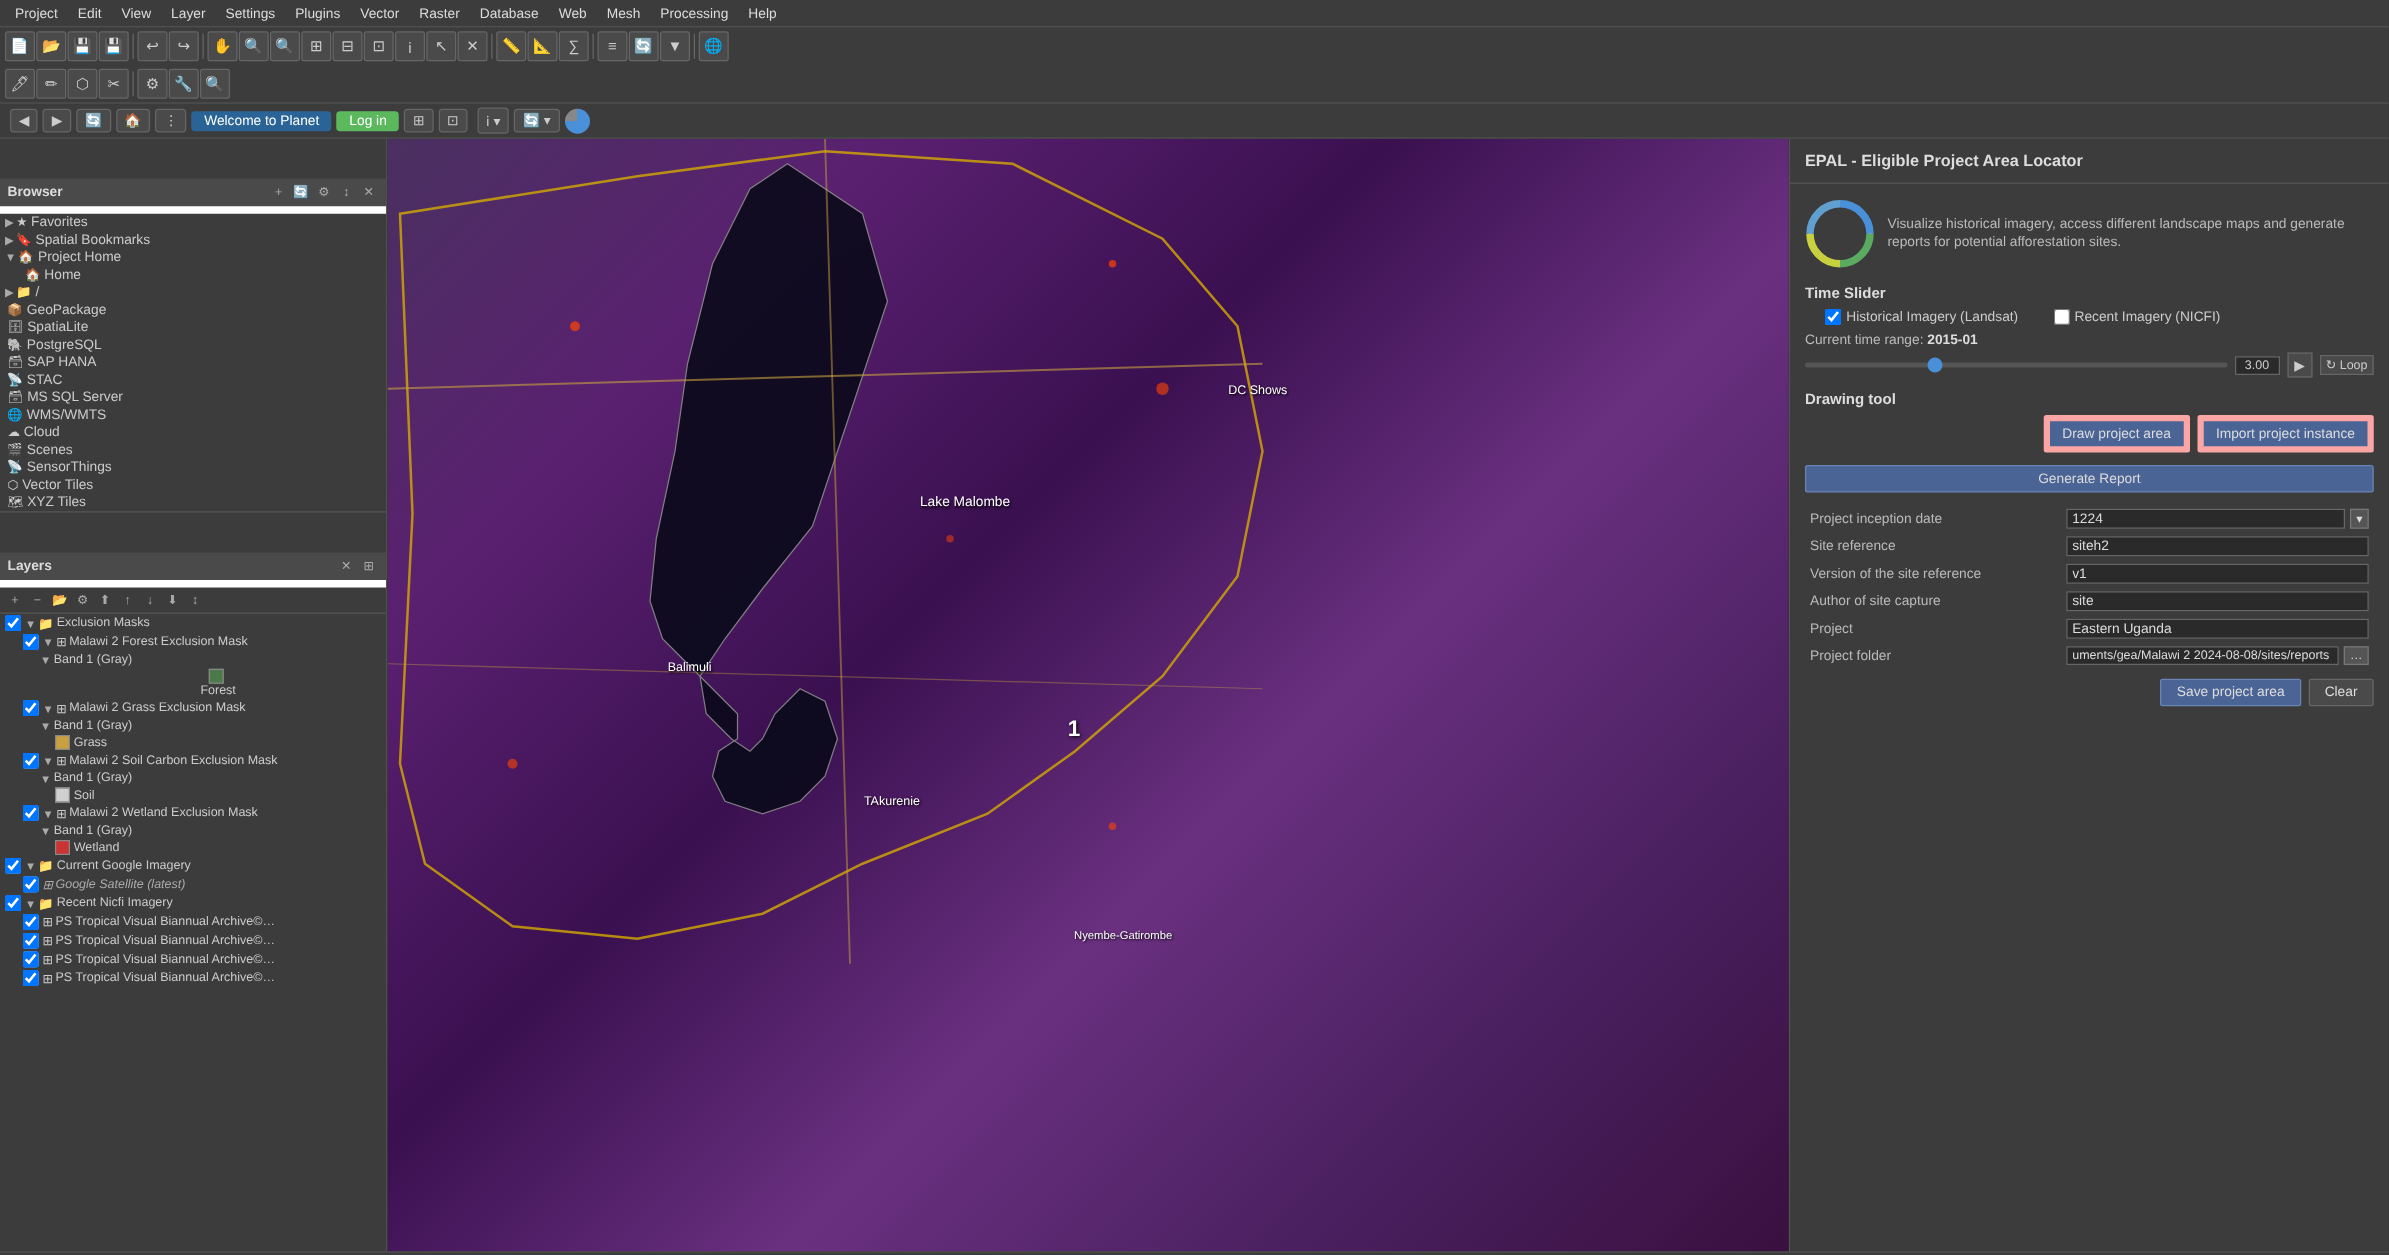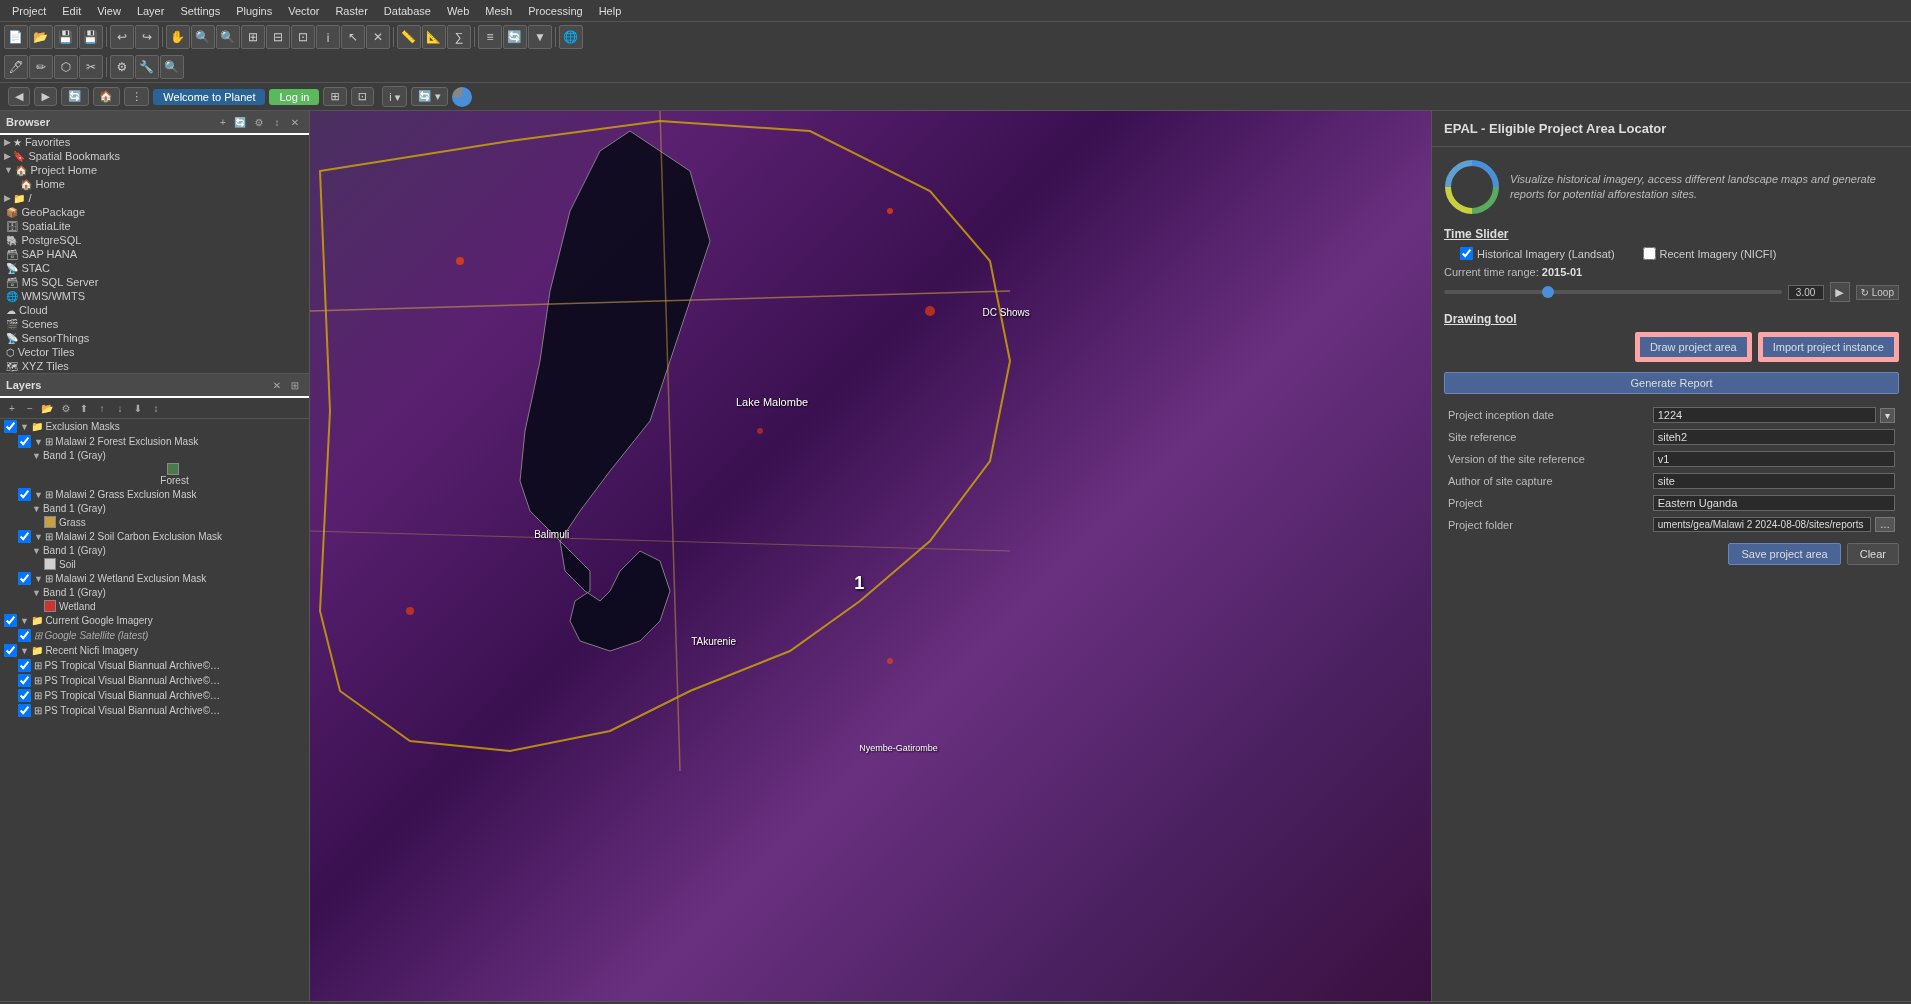--- a/index.html
+++ b/index.html
@@ -22,21 +22,21 @@
     .login-btn { background: #5cb85c; color: white; border: none; border-radius: 3px; padding: 2px 10px; font-size: 11px; cursor: pointer; }
 
     
     #main { display: flex; height: calc(1004px - 22px - 64px - 28px); }
 
     
     #sidebar { width: 310px; background: #3c3c3c; border-right: 1px solid #555; display: flex; flex-direction: column; overflow: hidden; }
     
     
     #browser-panel { flex: 0 0 auto; max-height: 410px; border-bottom: 1px solid #555; }
-    .panel-header { background: #4a4a4a; padding: 3px 6px; font-size: 11px; font-weight: bold; display: flex; align-items: center; justify-content: space-between; color: #ddd; border-bottom: 2px solid #ffffff; }
+    .panel-header { background: #4a4a4a; padding: 3px 6px; font-size: 11px; font-weight: bold; display: flex; align-items: center; justify-content: space-between; color: #ddd; border-bottom: 6px solid #ffffff; margin-top: 32px; }
     .panel-header-left { display: flex; align-items: center; gap: 4px; }
     .panel-tools { display: flex; gap: 2px; }
     .panel-tool-btn { width: 16px; height: 16px; background: transparent; border: none; color: #aaa; font-size: 10px; cursor: pointer; display: flex; align-items: center; justify-content: center; }
     .tree-item { display: flex; align-items: center; padding: 1px 4px; cursor: pointer; font-size: 11px; color: #ccc; }
     .tree-icon { margin-right: 3px; font-size: 10px; }
     .expand-arrow { font-size: 9px; margin-right: 2px; color: #aaa; }
     .browser-scroll { overflow-y: auto; max-height: 370px; }
 
     
     #layers-panel { flex: 1; overflow: hidden; display: flex; flex-direction: column; }
@@ -57,23 +57,23 @@
 
     
     #right-panel { width: 480px; background: #3c3c3c; border-left: 1px solid #555; display: flex; flex-direction: column; overflow-y: auto; }
     
     .epal-header { background: #3c3c3c; padding: 10px 12px; border-bottom: 1px solid #555; }
     .epal-title { font-size: 13px; font-weight: bold; color: #ddd; }
     
     .epal-body { padding: 12px; }
     .epal-logo-row { display: flex; align-items: center; gap: 10px; margin-bottom: 12px; }
     .epal-logo { width: 56px; height: 56px; }
-    .epal-desc { font-size: 11px; color: #bbb; line-height: 1.4; font-style: italic; }
-    
-    .section-title { font-size: 12px; font-weight: bold; color: #ddd; margin: 10px 0 6px 0; text-decoration: underline; }
+    .epal-desc { font-size: 11px; color: #bbb; line-height: 1.4; }
+    
+    .section-title { font-size: 12px; font-weight: bold; color: #ddd; margin: 10px 0 6px 0; }
     
     .time-slider-row { display: flex; align-items: center; gap: 8px; margin-bottom: 6px; padding-left: 16px; }
     .checkbox-label { display: flex; align-items: center; gap: 4px; font-size: 11px; color: #ccc; }
     .time-range-label { font-size: 11px; color: #bbb; margin-bottom: 4px; }
     .time-range-value { font-weight: bold; color: #ddd; }
     
     .slider-row { display: flex; align-items: center; gap: 6px; margin-bottom: 8px; }
     .slider-num { background: #2a2a2a; border: 1px solid #666; color: #ccc; font-size: 10px; width: 36px; text-align: center; padding: 1px 2px; }
     
     .drawing-tool-section { margin-top: 10px; }

